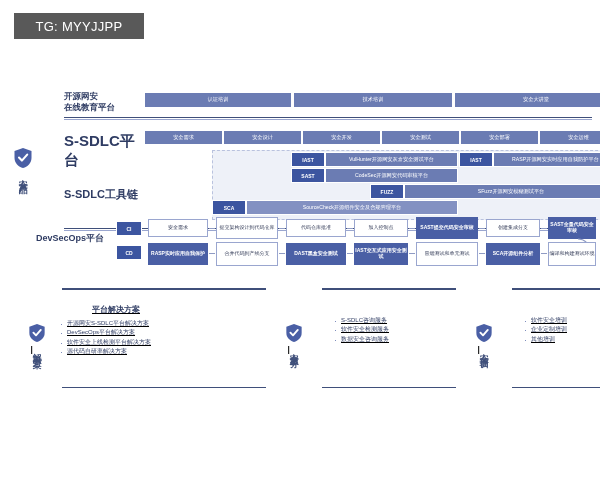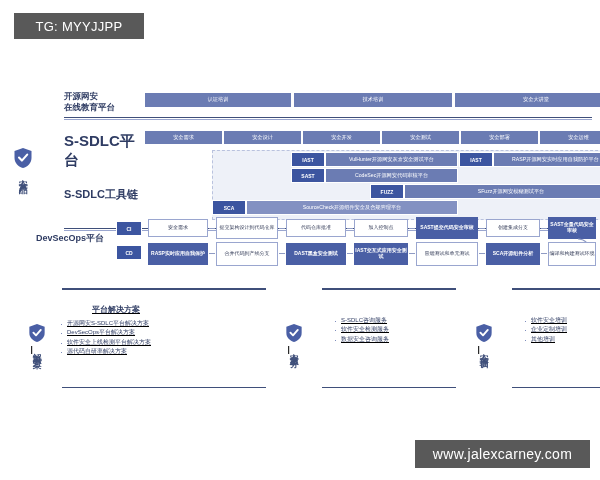--- a/index.html
+++ b/index.html
@@ -116,21 +116,20 @@
     content: "·"; position: absolute; left: 2px; top: -1px;
     color: #6b7cb3; font-size: 9px;
   }
 </style>
 </head>
 <body>
 
 <div id="root">
 
   <div class="wm wm-tl">TG: MYYJJPP</div>
-  <div class="wm wm-br">www.jalexcarney.com</div>
 
   <div id="product">
 
     <div id="product-rail" class="railcol">
       <svg class="shield" width="20" height="22" viewBox="0 0 20 22">
         <path d="M10 1 L18.5 4 V11 C18.5 16 14.5 19.8 10 21 C5.5 19.8 1.5 16 1.5 11 V4 Z" fill="#4a5fa5"></path>
         <path d="M6 10.6 L8.9 13.6 L14.2 7.6" stroke="#ffffff" stroke-width="2.1" fill="none" stroke-linecap="round" stroke-linejoin="round"></path>
       </svg>
       <div class="vlabel">安全产品</div>
     </div>

